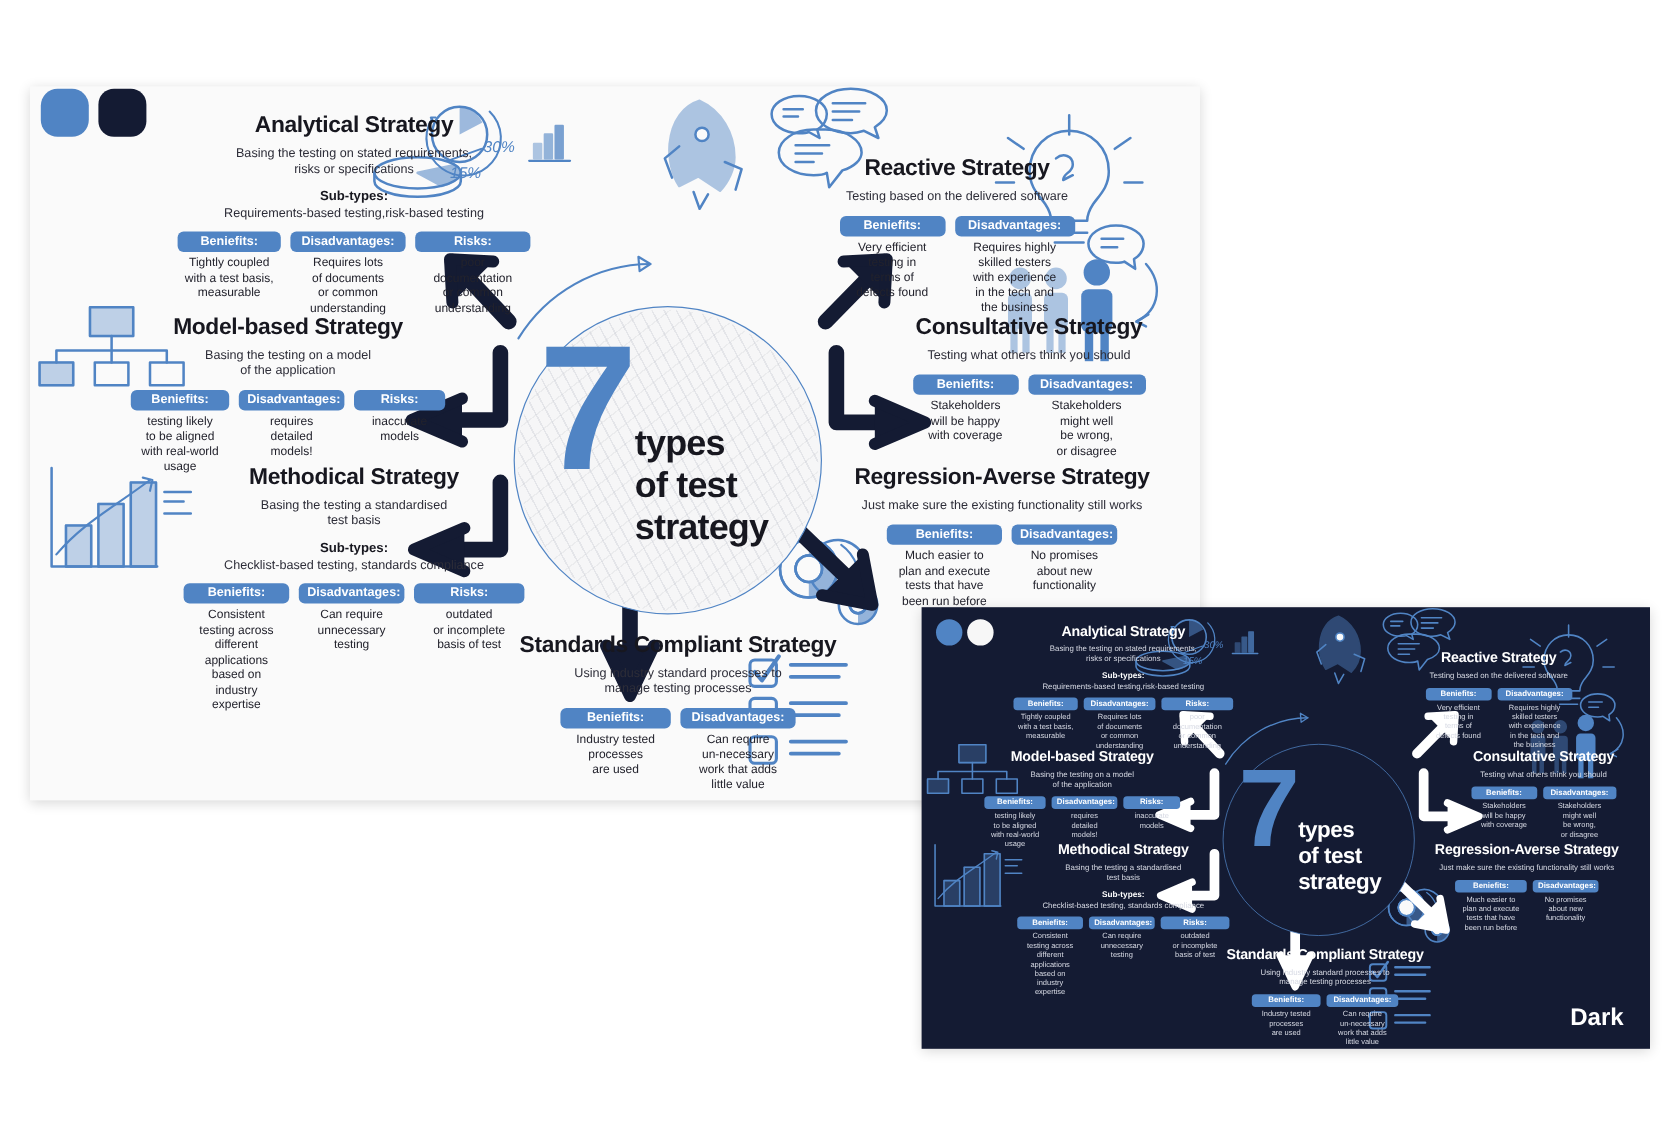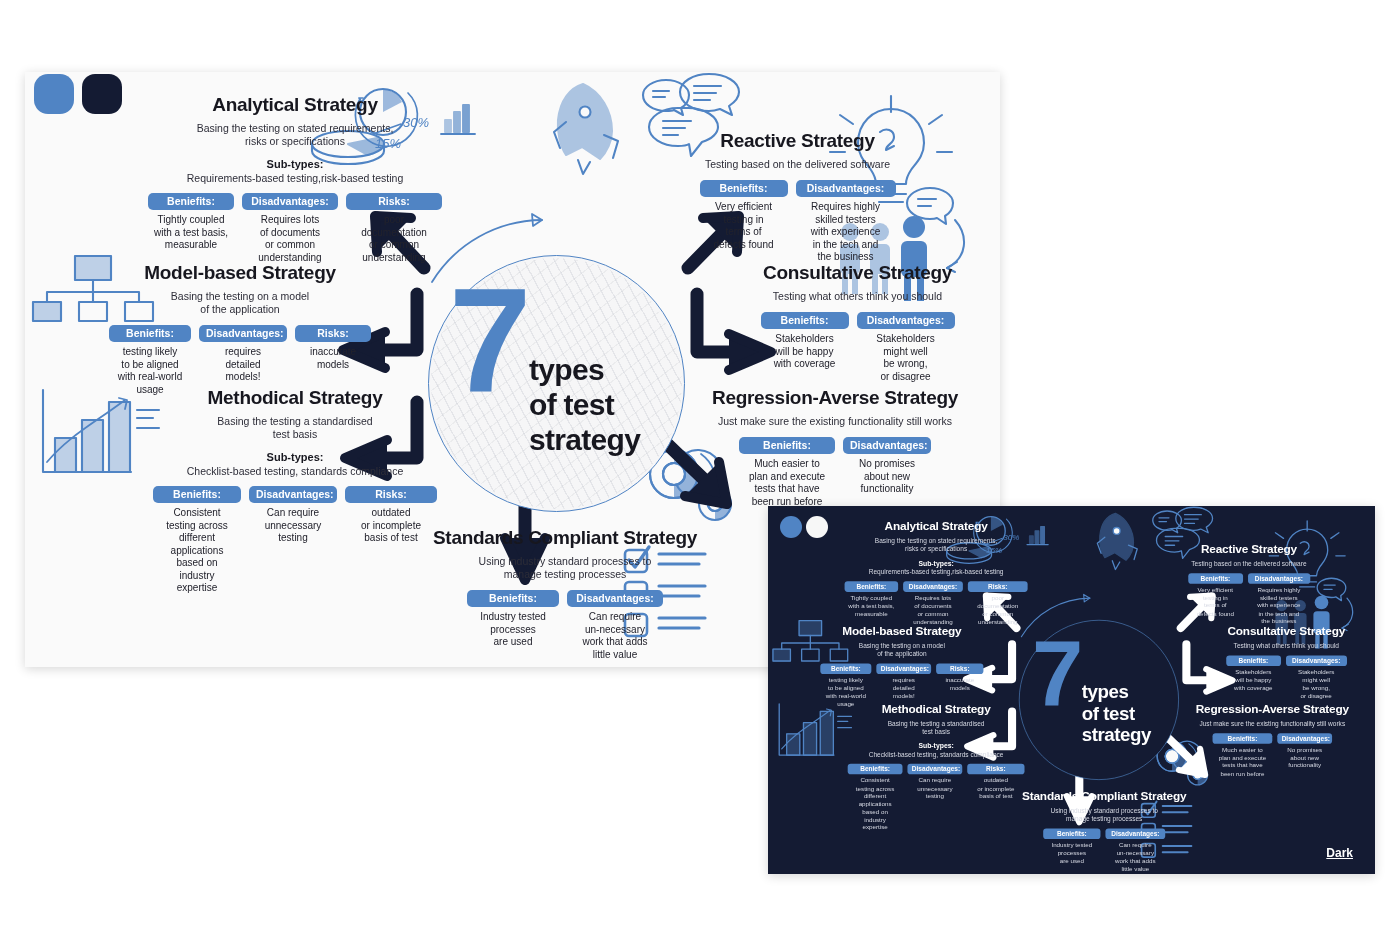--- a/index.html
+++ b/index.html
@@ -92,21 +92,21 @@
   #dark-panel .b-title { color: #ffffff; }
   #dark-panel .b-sub,
   #dark-panel .b-subtypes,
   #dark-panel .col-body { color: #d7dae4; }
   #dark-panel .b-label { color: #ffffff; }
   #dark-panel #center-circle { background: #141b33; border-color: #5084c4; }
   #dark-panel #center-hatch { background: none; }
   #dark-panel #center-lines { color: #ffffff; }
   #dark-label {
     position: absolute; right: 22px; bottom: 14px;
-    font-size: 12px; font-weight: bold; color: #ffffff; text-decoration: underline;
+    font-size: 20px; font-weight: bold; color: #ffffff;
   }
 
   
   .ovl { position: absolute; left: 0; top: 0; pointer-events: none; }
 </style>
 </head>
 <body>
 
 <div id="stage">
 

